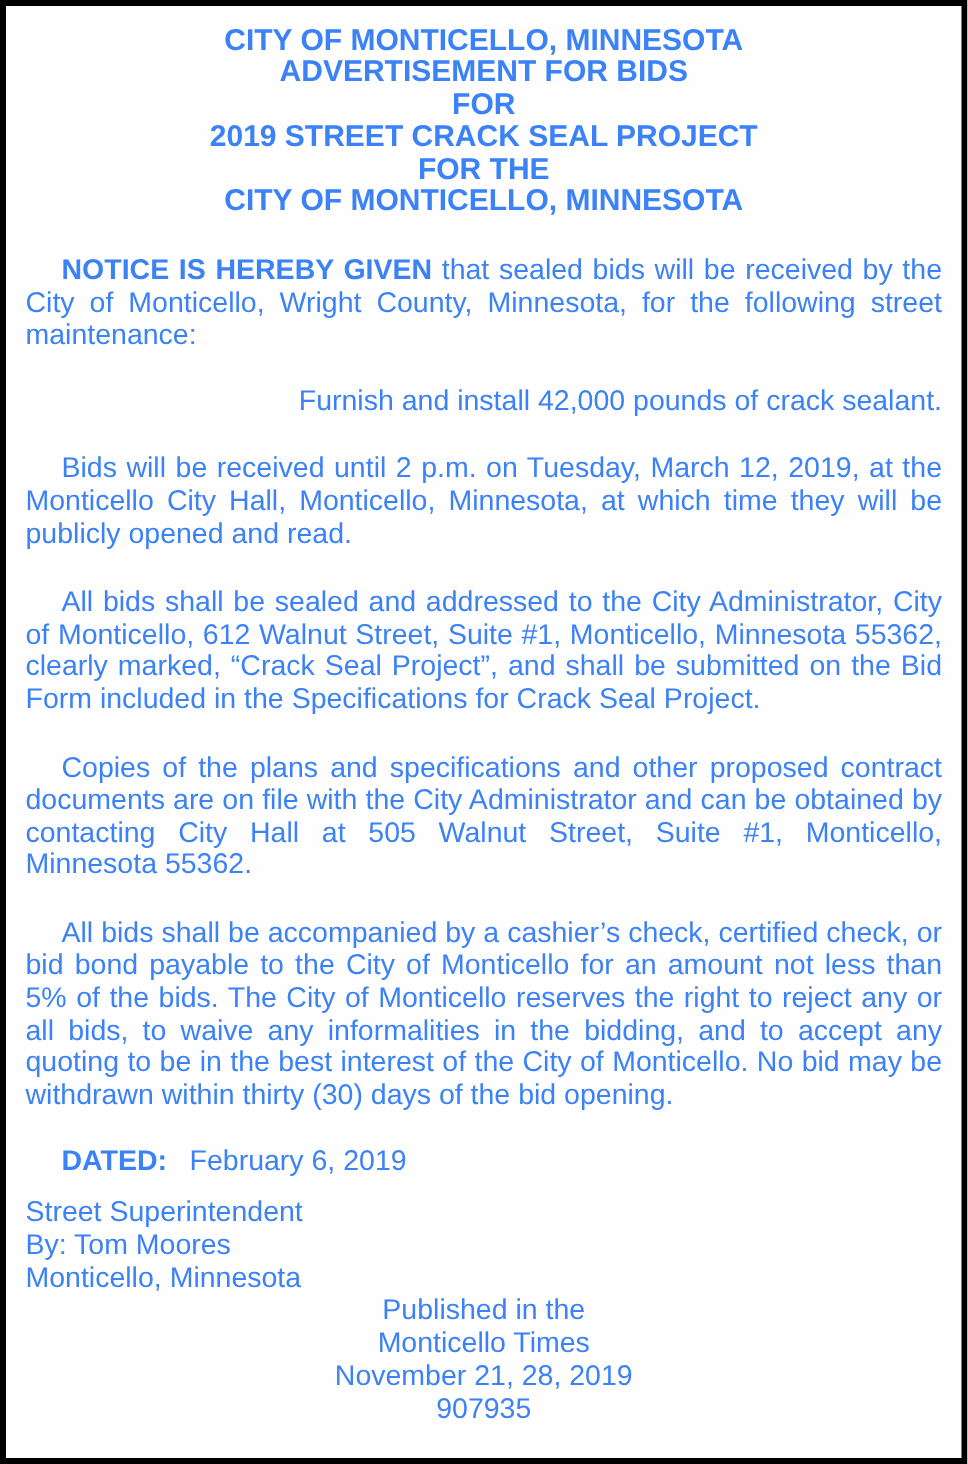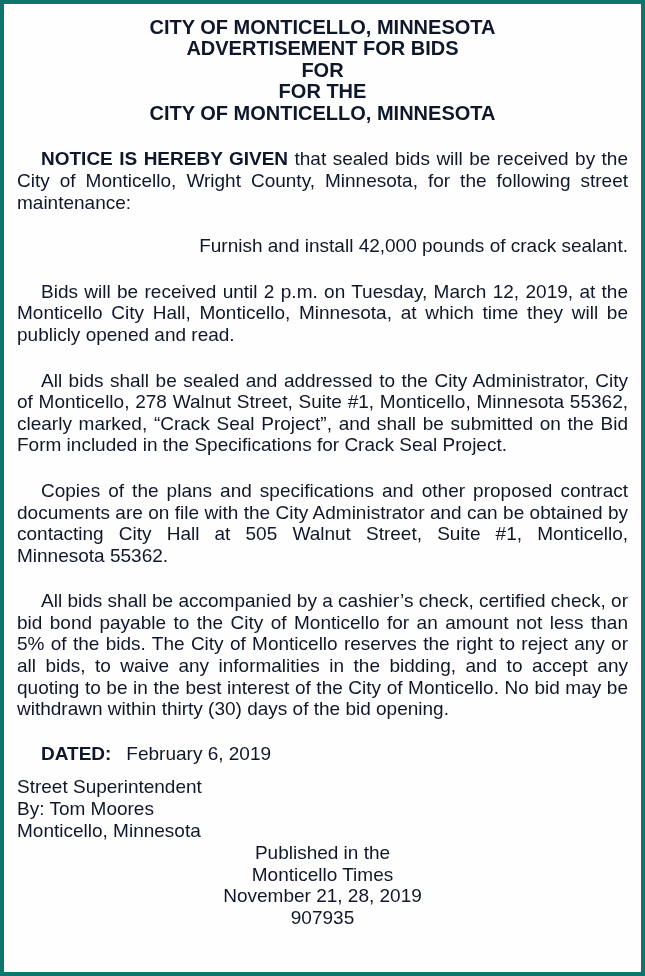--- a/index.html
+++ b/index.html
@@ -5,23 +5,23 @@
   * { box-sizing: border-box; }
   html, body {
     margin: 0;
     padding: 0;
     background: #ffffff;
   }
   .notice-page {
     position: relative;
     width: 645px;
     height: 976px;
-    border: 4px solid #0f766e;
+    border: 4px solid #000000;
     background: #fffefe;
-    color: #0f172a;
+    color: #3b82f6;
     font-family: "Liberation Sans", sans-serif;
     font-size: 19px;
     line-height: 21.6px;
     padding: 8px 13px 4px 13px;
     overflow: hidden;
   }
   .top-title {
     margin: 4px 0 0;
     text-align: center;
     font-weight: 700;
@@ -59,31 +59,32 @@
 </head>
 <body>
 
 <div class="notice-page">
 
   <div class="top-title">CITY OF MONTICELLO, MINNESOTA</div>
 
   <div class="heading-block">
     <div class="h-line">ADVERTISEMENT FOR BIDS</div>
     <div class="h-line">FOR</div>
+    <div class="h-line">2019 STREET CRACK SEAL PROJECT</div>
     <div class="h-line">FOR THE</div>
     <div class="h-line">CITY OF MONTICELLO, MINNESOTA</div>
   </div>
 
   <p class="para"><span class="lead-bold">NOTICE IS HEREBY GIVEN</span><span> that sealed bids will be received by the City of Monticello, Wright County, Minnesota, for the following street maintenance:</span></p>
 
   <p class="scope-line">Furnish and install 42,000 pounds of crack sealant.</p>
 
   <p class="para">Bids will be received until 2 p.m. on Tuesday, March 12, 2019, at the Monticello City Hall, Monticello, Minnesota, at which time they will be publicly opened and read.</p>
 
-  <p class="para">All bids shall be sealed and addressed to the City Administrator, City of Monticello, 278 Walnut Street, Suite #1, Monticello, Minnesota 55362, clearly marked, “Crack Seal Project”, and shall be submitted on the Bid Form included in the Specifications for Crack Seal Project.</p>
+  <p class="para">All bids shall be sealed and addressed to the City Administrator, City of Monticello, 612 Walnut Street, Suite #1, Monticello, Minnesota 55362, clearly marked, “Crack Seal Project”, and shall be submitted on the Bid Form included in the Specifications for Crack Seal Project.</p>
 
   <p class="para">Copies of the plans and specifications and other proposed contract documents are on file with the City Administrator and can be obtained by contacting City Hall at 505 Walnut Street, Suite #1, Monticello, Minnesota 55362.</p>
 
   <p class="para">All bids shall be accompanied by a cashier’s check, certified check, or bid bond payable to the City of Monticello for an amount not less than 5% of the bids. The City of Monticello reserves the right to reject any or all bids, to waive any informalities in the bidding, and to accept any quoting to be in the best interest of the City of Monticello. No bid may be withdrawn within thirty (30) days of the bid opening.</p>
 
   <p class="dated-line"><span class="dated-label">DATED:</span><span class="dated-value">February 6, 2019</span></p>
 
   <div class="sig-block">
     <div class="sig-line">Street Superintendent</div>
     <div class="sig-line">By: Tom Moores</div>

